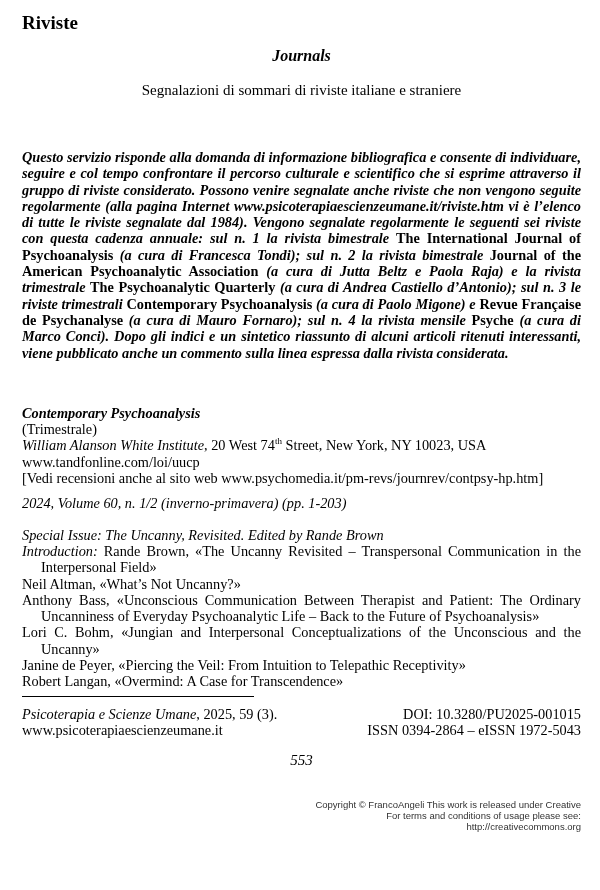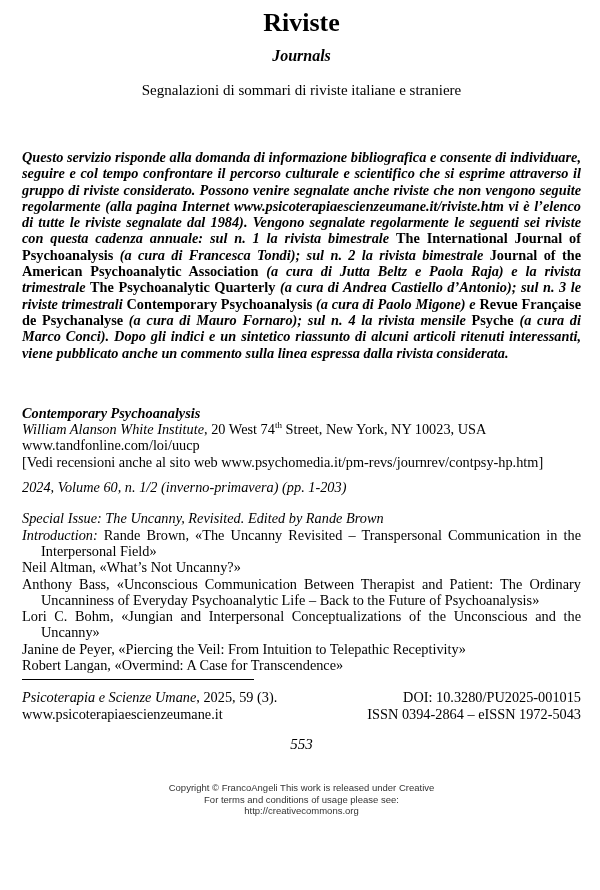--- a/index.html
+++ b/index.html
@@ -14,22 +14,21 @@
     font-size: 14.3px;
     line-height: 16.3px;
     box-sizing: border-box;
     padding: 10px 19px 0 22px;
     overflow: hidden;
   }
   .it { font-style: italic; }
   .rm { font-style: normal; }
   .page-title {
     margin: 2px 0 0 0;
-    text-align: center;
-    font-size: 26px;
+    font-size: 19px;
     line-height: 22px;
     font-weight: bold;
   }
   .page-subtitle {
     margin: 13px 0 0 0;
     text-align: center;
     font-size: 16px;
     line-height: 18px;
     font-weight: bold;
     font-style: italic;
@@ -82,40 +81,41 @@
   .footer-left { text-align: left; }
   .footer-right { text-align: right; }
   .page-number {
     margin-top: 14px;
     text-align: center;
     font-style: italic;
     font-size: 15px;
   }
   .copyright {
     margin-top: 30px;
-    text-align: center;
+    text-align: right;
     font-family: "Liberation Sans", sans-serif;
     font-size: 9.5px;
     line-height: 11.3px;
     color: #333333;
   }
 </style>
 </head>
 <body>
 
 <div class="page">
 
   <h1 class="page-title">Riviste</h1>
   <h2 class="page-subtitle">Journals</h2>
   <div class="tagline">Segnalazioni di sommari di riviste italiane e straniere</div>
 
   <p class="intro"><span class="it">Questo servizio risponde alla domanda di informazione bibliografica e consente di individuare, seguire e col tempo confrontare il percorso culturale e scientifico che si esprime attraverso il gruppo di riviste considerato. Possono venire segnalate anche riviste che non vengono seguite regolarmente (alla pagina Internet www.psicoterapiaescienzeumane.it/riviste.htm vi è l’elenco di tutte le riviste segnalate dal 1984). Vengono segnalate regolarmente le seguenti sei riviste con questa cadenza annuale: sul n. 1 la rivista bimestrale </span><span class="rm">The International Journal of Psychoanalysis </span><span class="it">(a cura di Francesca Tondi); sul n. 2 la rivista bimestrale </span><span class="rm">Journal of the American Psychoanalytic Association </span><span class="it">(a cura di Jutta Beltz e Paola Raja) e la rivista trimestrale </span><span class="rm">The Psychoanalytic Quarterly </span><span class="it">(a cura di Andrea Castiello d’Antonio); sul n. 3 le riviste trimestrali </span><span class="rm">Contemporary Psychoanalysis </span><span class="it">(a cura di Paolo Migone) e </span><span class="rm">Revue Française de Psychanalyse </span><span class="it">(a cura di Mauro Fornaro); sul n. 4 la rivista mensile </span><span class="rm">Psyche </span><span class="it">(a cura di Marco Conci). Dopo gli indici e un sintetico riassunto di alcuni articoli ritenuti interessanti, viene pubblicato anche un commento sulla linea espressa dalla rivista considerata.</span></p>
 
   <section class="journal-block">
     <div class="journal-name">Contemporary Psychoanalysis</div>
+    <div class="line">(Trimestrale)</div>
     <div class="line"><span class="it">William Alanson White Institute</span><span>, 20 West 74</span><sup>th</sup><span> Street, New York, NY 10023, USA</span></div>
     <div class="line">www.tandfonline.com/loi/uucp</div>
     <div class="line">[Vedi recensioni anche al sito web www.psychomedia.it/pm-revs/journrev/contpsy-hp.htm]</div>
     <div class="issue-line">2024, Volume 60, n. 1/2 (inverno-primavera) (pp. 1-203)</div>
   </section>
 
   <section class="toc">
     <div class="toc-special">Special Issue: The Uncanny, Revisited. Edited by Rande Brown</div>
     <div class="toc-item"><span class="it">Introduction:</span><span> Rande Brown, «The Uncanny Revisited – Transpersonal Communication in the Interpersonal Field»</span></div>
     <div class="toc-item"><span>Neil Altman, «What’s Not Uncanny?»</span></div>

